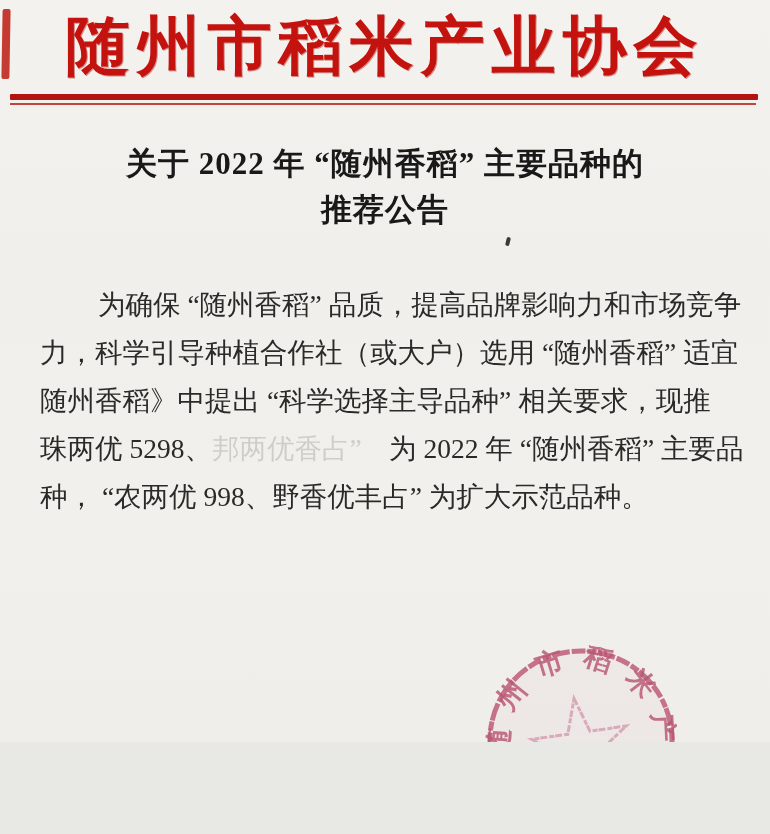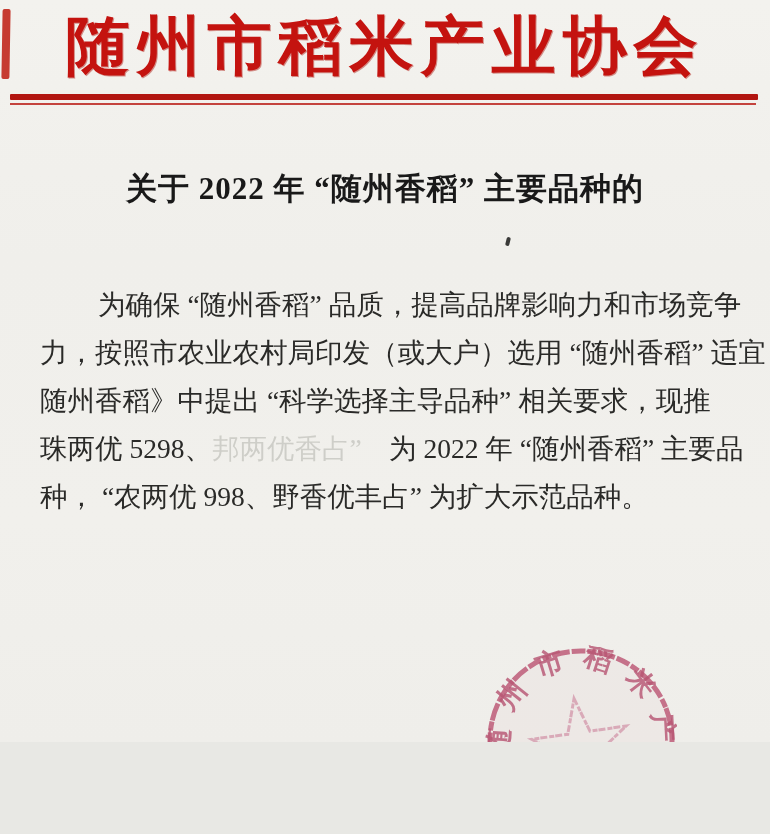--- a/index.html
+++ b/index.html
@@ -28,21 +28,20 @@
   .rule-thin{
     position:absolute;top:103px;left:10px;right:14px;height:2px;
     background:#c4433d;
   }
   
   .doc-title{
     position:absolute;top:141px;left:0;right:0;
     text-align:center;color:#191919;
     font-size:31px;font-weight:bold;line-height:46px;letter-spacing:1px;
     white-space:nowrap;
-    margin-top:25px;
   }
   
   .body-text{
     position:absolute;top:281px;left:40px;right:34px;
     color:#2a2a28;font-size:27.5px;line-height:48px;
   }
   .line{height:48px;white-space:nowrap;}
   .indent{padding-left:58px;}
   .faded{
     color:#c9c9c3;
@@ -74,30 +73,31 @@
 <div class="page">
 
   <div class="edge-artifact"></div>
 
   <div class="org-name">随州市稻米产业协会</div>
   <div class="rule-thick"></div>
   <div class="rule-thin"></div>
 
   <div class="doc-title">
     <div>关于 2022 年 “随州香稻” 主要品种的</div>
+    <div>推荐公告</div>
   </div>
 
   <div class="dot-artifact"></div>
 
   <div class="body-text">
     <div class="line indent">
       <span>为确保 “随州香稻” 品质，提高品牌影响力和市场竞争</span>
     </div>
     <div class="line">
-      <span>力，按照市农业农村局印发（或大户）选用 “随州香稻” 适宜</span>
+      <span>力，科学引导种植合作社（或大户）选用 “随州香稻” 适宜</span>
     </div>
     <div class="line">
       <span>随州香稻》中提出 “科学选择主导品种” 相关要求，现推</span>
     </div>
     <div class="line">
       <span>珠两优 5298、</span><span class="faded">邦两优香占”</span><span>　为 2022 年 “随州香稻” 主要品</span>
     </div>
     <div class="line">
       <span>种， “农两优 998、野香优丰占” 为扩大示范品种。</span>
     </div>

